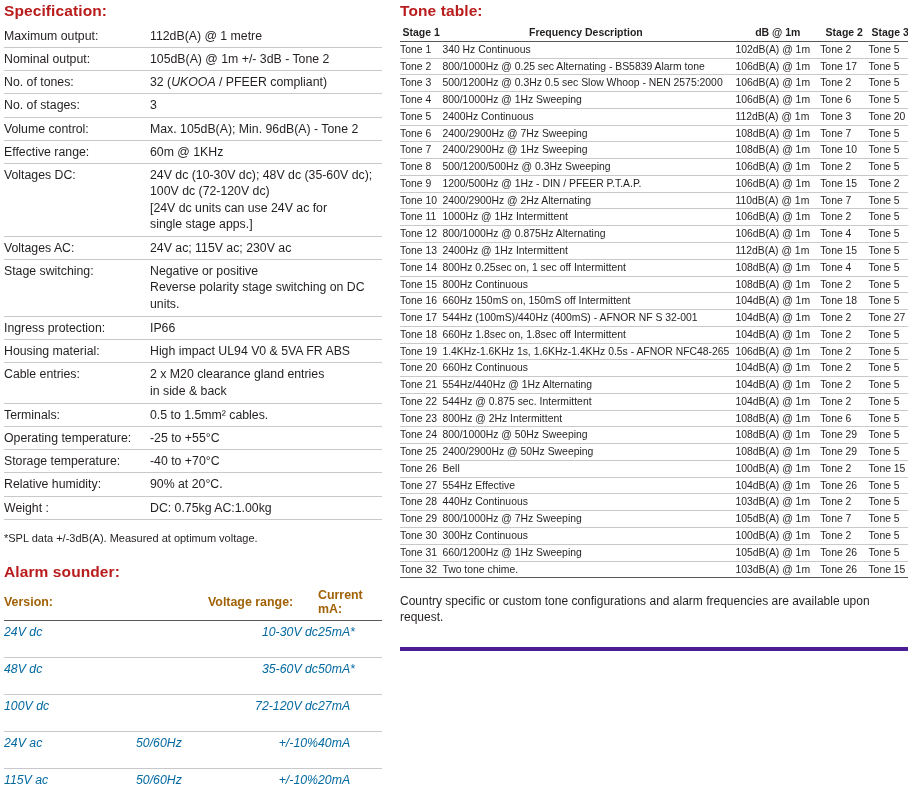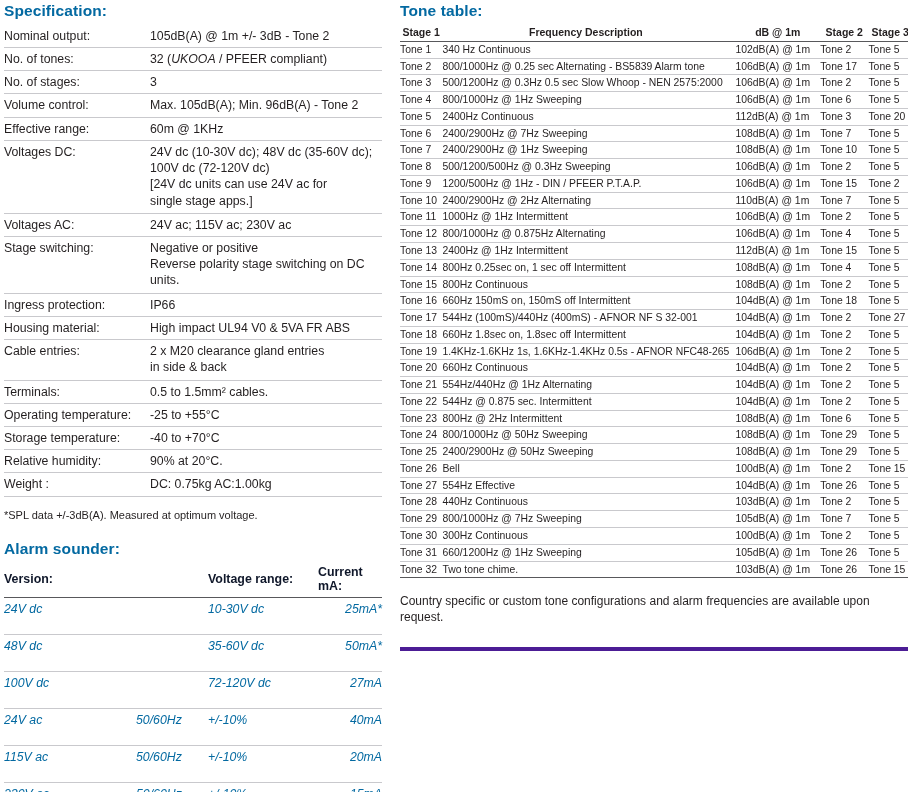--- a/index.html
+++ b/index.html
@@ -32,21 +32,21 @@
     position: absolute;
     left: 400px;
     top: 2px;
     width: 512px;
   }
 
   
   .section-heading {
     font-size: 15.5px;
     font-weight: bold;
-    color: #0369a1;
+    color: #b91c1c;
     letter-spacing: 0.1px;
     margin: 0 0 5px 0;
     line-height: 1.15;
   }
 
   
   table {
     border-collapse: collapse;
     width: 100%;
   }
@@ -87,37 +87,37 @@
   }
   .alarm-table {
     font-size: 12.3px;
   }
   .alarm-table th {
     font-weight: bold;
     text-align: left;
     font-size: 12.4px;
     padding: 2px 0 4px 0;
     border-bottom: 1px solid #58585b;
-    color: #0f172a;
+    color: #a16207;
   }
   .alarm-table td {
     border-bottom: 1px solid #c9c9cd;
     padding: 4px 0 16px 0;
     vertical-align: top;
     line-height: 1.3;
     color: #0369a1;
     font-style: italic;
   }
   .alarm-table tr:last-child td {
     border-bottom: 1px solid #58585b;
   }
   .c-version { width: 132px; }
   .c-freq    { width: 72px; }
-  .c-range   { width: 110px; }
-  .c-current { width: auto; text-align: right; }
+  .c-range   { width: 110px; text-align: right; }
+  .c-current { width: auto; }
 
   
   .tone-table {
     font-size: 10.4px;
   }
   .tone-table th {
     font-weight: bold;
     text-align: center;
     font-size: 10.5px;
     padding: 1px 0 3px 0;
@@ -155,20 +155,26 @@
 <body>
 
 <div class="page">
 
   <div class="col-left">
 
     <h2 class="section-heading">Specification:</h2>
 
     <table class="spec-table">
       <tbody id="spec-body">
+          <tr>
+            <td class="spec-label">Maximum output:</td>
+            <td class="spec-value">
+              <span class="ln">112dB(A) @ 1 metre</span>
+            </td>
+          </tr>
           <tr>
             <td class="spec-label">Nominal output:</td>
             <td class="spec-value">
               <span class="ln">105dB(A) @ 1m +/- 3dB - Tone 2</span>
             </td>
           </tr>
           <tr>
             <td class="spec-label">No. of tones:</td>
             <td class="spec-value">
               <span class="ln">32 (<span class="ital">UKOOA</span> / PFEER compliant)</span>

